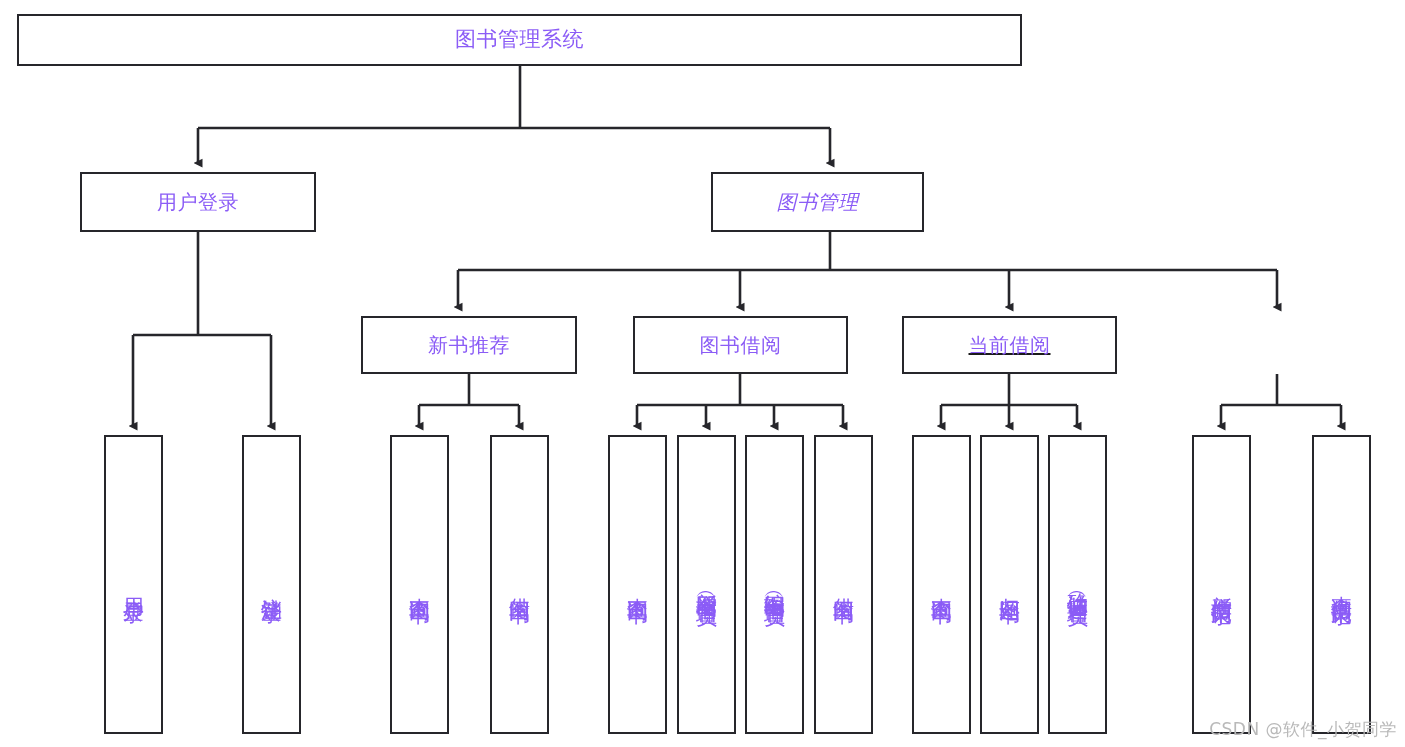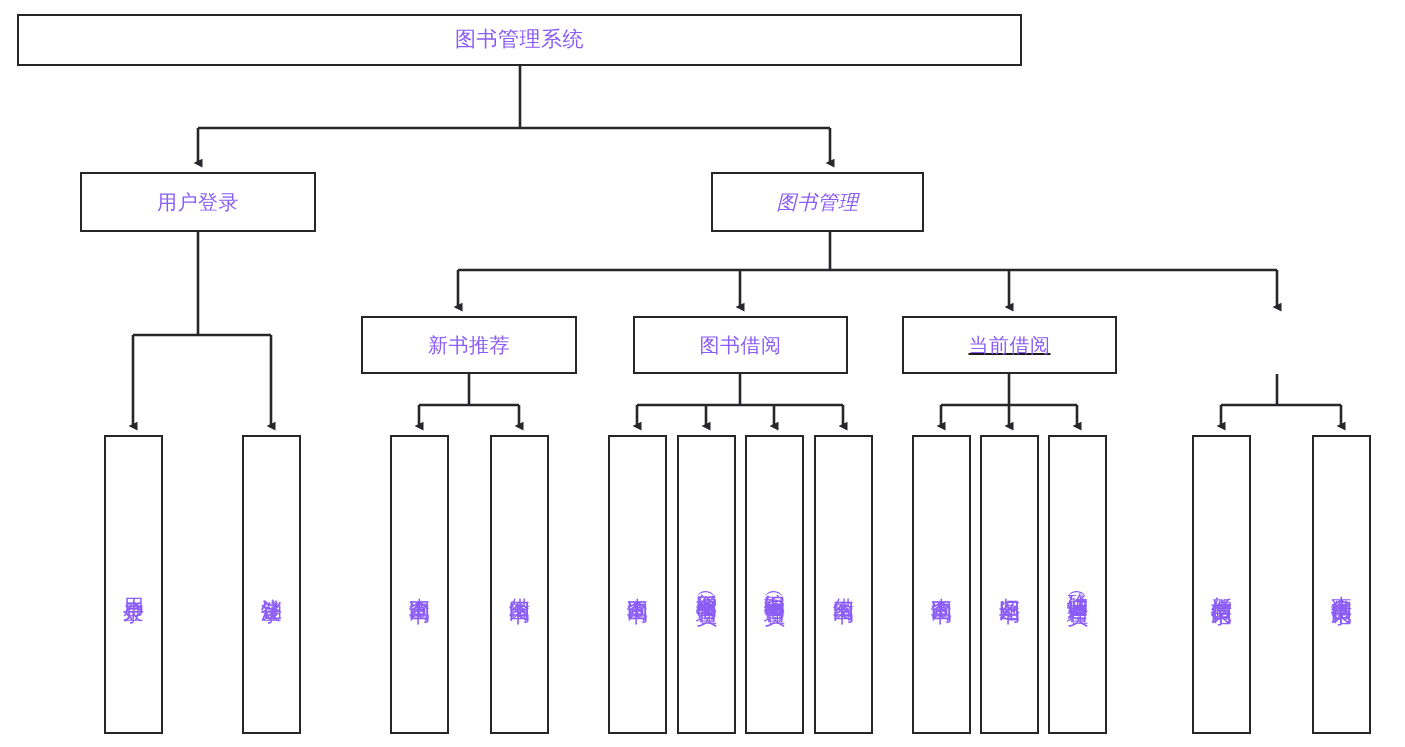--- a/index.html
+++ b/index.html
@@ -182,14 +182,15 @@
     <span class="node-label">确认归还（管理员）</span>
   </div>
 
   <div class="node leaf" style="left:1192px; top:435px; width:59px; height:299px;">
     <span class="node-label">新增借阅记录</span>
   </div>
   <div class="node leaf" style="left:1312px; top:435px; width:59px; height:299px;">
     <span class="node-label">查询借阅记录</span>
   </div>
 
+  <div class="watermark">CSDN @软件_小贺同学</div>
 
 </div>
 
 </body></html>

